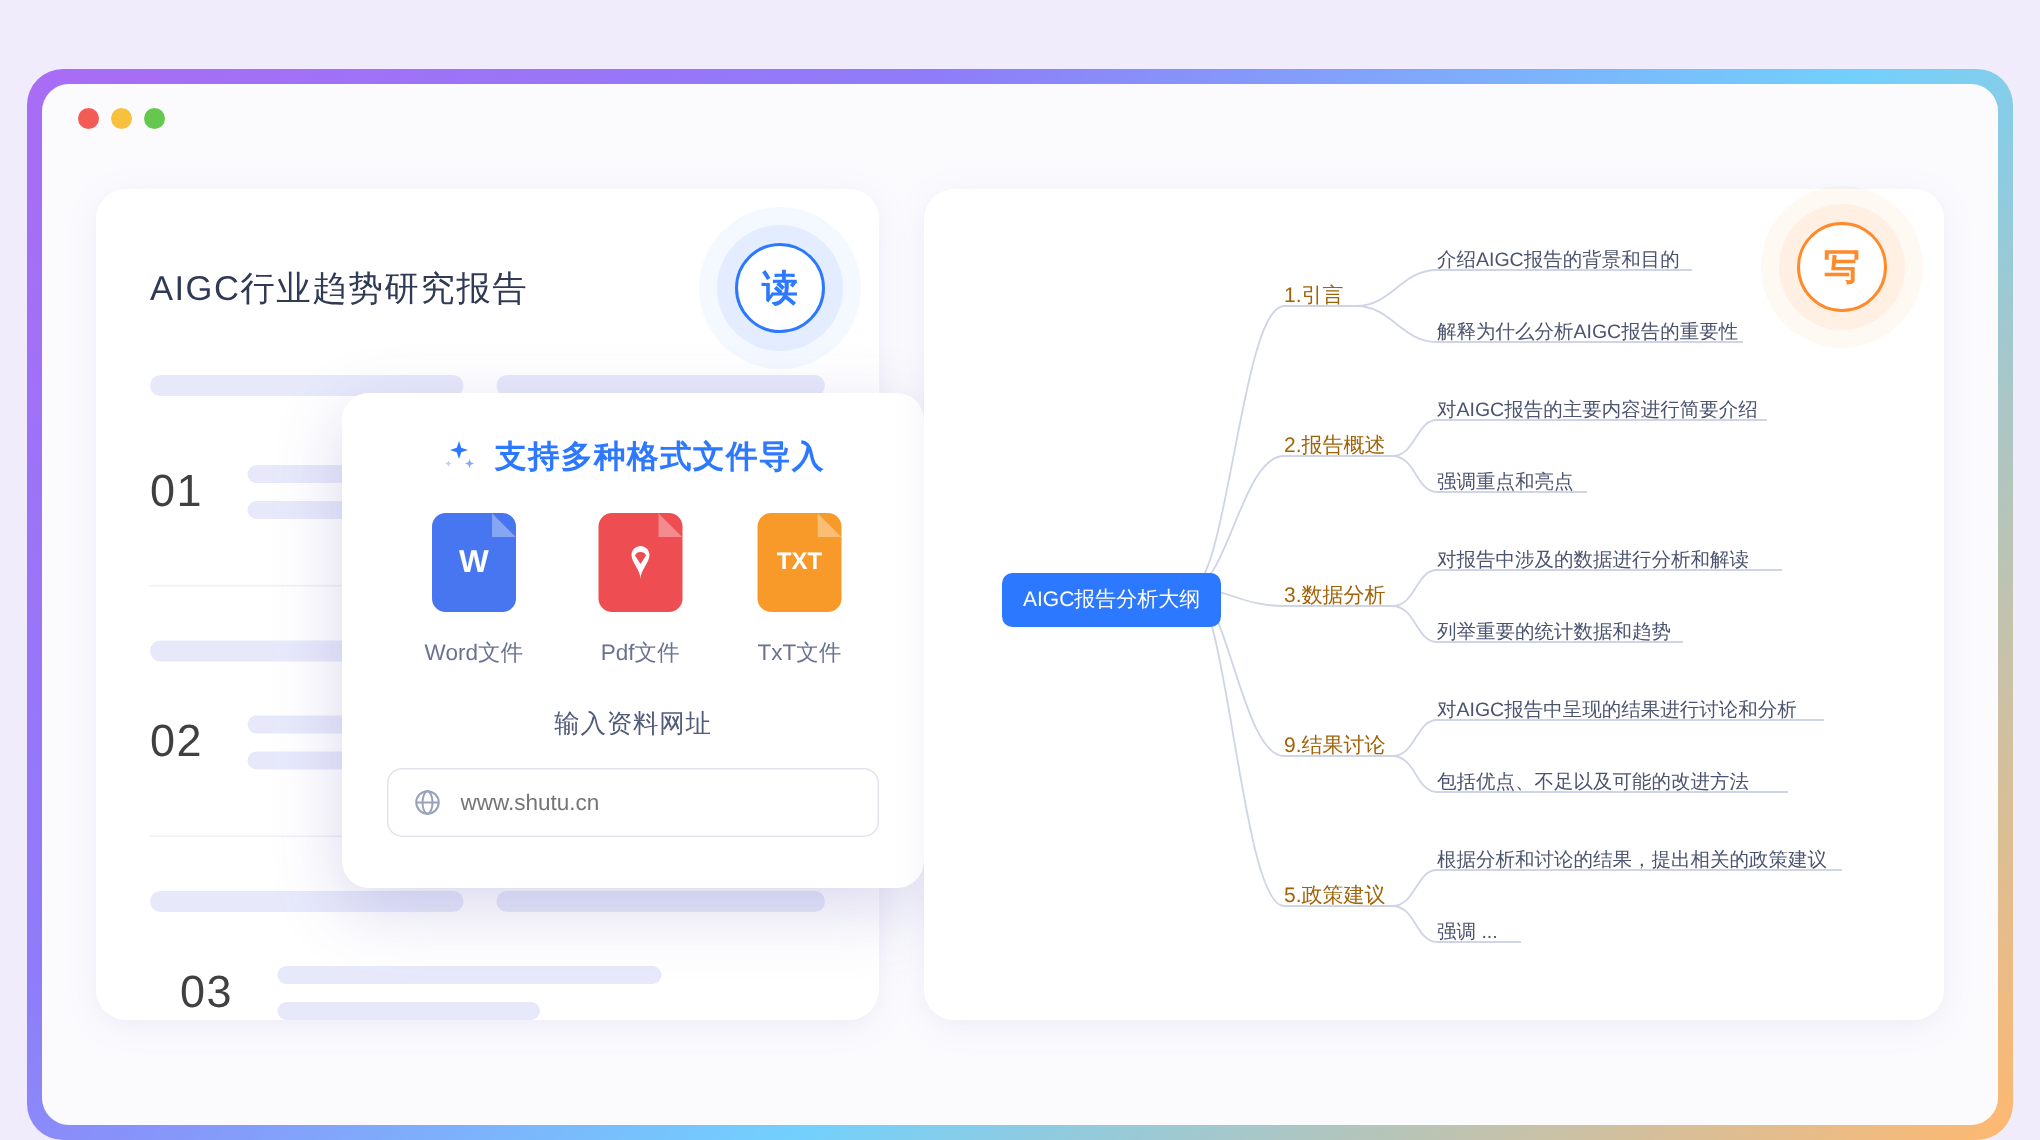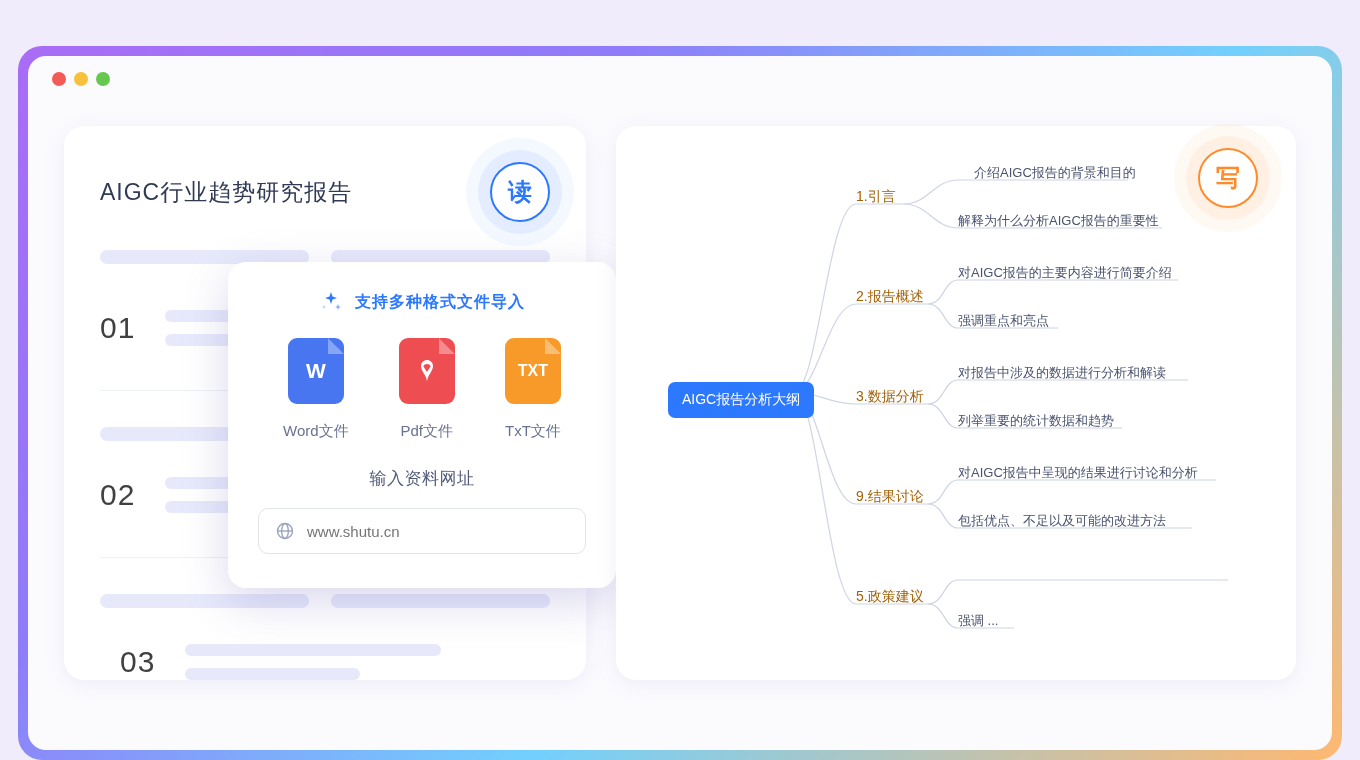--- a/index.html
+++ b/index.html
@@ -93,21 +93,21 @@
   top: 136px;
   left: 164px;
   width: 388px;
   background: #fff;
   border-radius: 18px;
   padding: 28px 30px 34px 30px;
   box-shadow: 0 14px 46px rgba(100,90,180,0.24);
 }
 .ic-title-row { display: flex; align-items: center; gap: 12px; justify-content: center; margin-bottom: 24px; }
 .ic-sparkle { width: 24px; height: 24px; }
-.ic-title { font-size: 16px; color: #2c78ff; font-weight: 600; letter-spacing: 1px; }
+.ic-title { font-size: 21px; color: #2c78ff; font-weight: 600; letter-spacing: 1px; }
 .file-types { display: flex; justify-content: space-around; margin-bottom: 26px; }
 .ft { display: flex; flex-direction: column; align-items: center; gap: 18px; }
 .ft-icon {
   width: 56px; height: 66px;
   border-radius: 9px;
   display: flex; align-items: center; justify-content: center;
   color: #fff;
   font-size: 21px;
   font-weight: 600;
   position: relative;
@@ -333,27 +333,28 @@
               <path d="M290 472 L346 472"></path>
             </svg>
             <div class="mm-root">AIGC报告分析大纲</div>
 
             <div class="mm-level2" style="top:32px;">1.引言</div>
             <div class="mm-level2" style="top:132px;">2.报告概述</div>
             <div class="mm-level2" style="top:232px;">3.数据分析</div>
             <div class="mm-level2" style="top:332px;">9.结果讨论</div>
             <div class="mm-level2" style="top:432px;">5.政策建议</div>
 
-            <div class="mm-level3" style="top:8px;margin-left:16px;">介绍AIGC报告的背景和目的</div>
+            <div class="mm-level3" style="top:8px;">介绍AIGC报告的背景和目的</div>
             <div class="mm-level3" style="top:56px;">解释为什么分析AIGC报告的重要性</div>
             <div class="mm-level3" style="top:108px;">对AIGC报告的主要内容进行简要介绍</div>
             <div class="mm-level3" style="top:156px;">强调重点和亮点</div>
             <div class="mm-level3" style="top:208px;">对报告中涉及的数据进行分析和解读</div>
             <div class="mm-level3" style="top:256px;">列举重要的统计数据和趋势</div>
             <div class="mm-level3" style="top:308px;">对AIGC报告中呈现的结果进行讨论和分析</div>
             <div class="mm-level3" style="top:356px;">包括优点、不足以及可能的改进方法</div>
+            <div class="mm-level3" style="top:408px;">根据分析和讨论的结果，提出相关的政策建议</div>
             <div class="mm-level3" style="top:456px;">强调 ...</div>
           </div>
         </div>
       </div>
     </div>
   </div>
 </div>
 
 </body></html>

